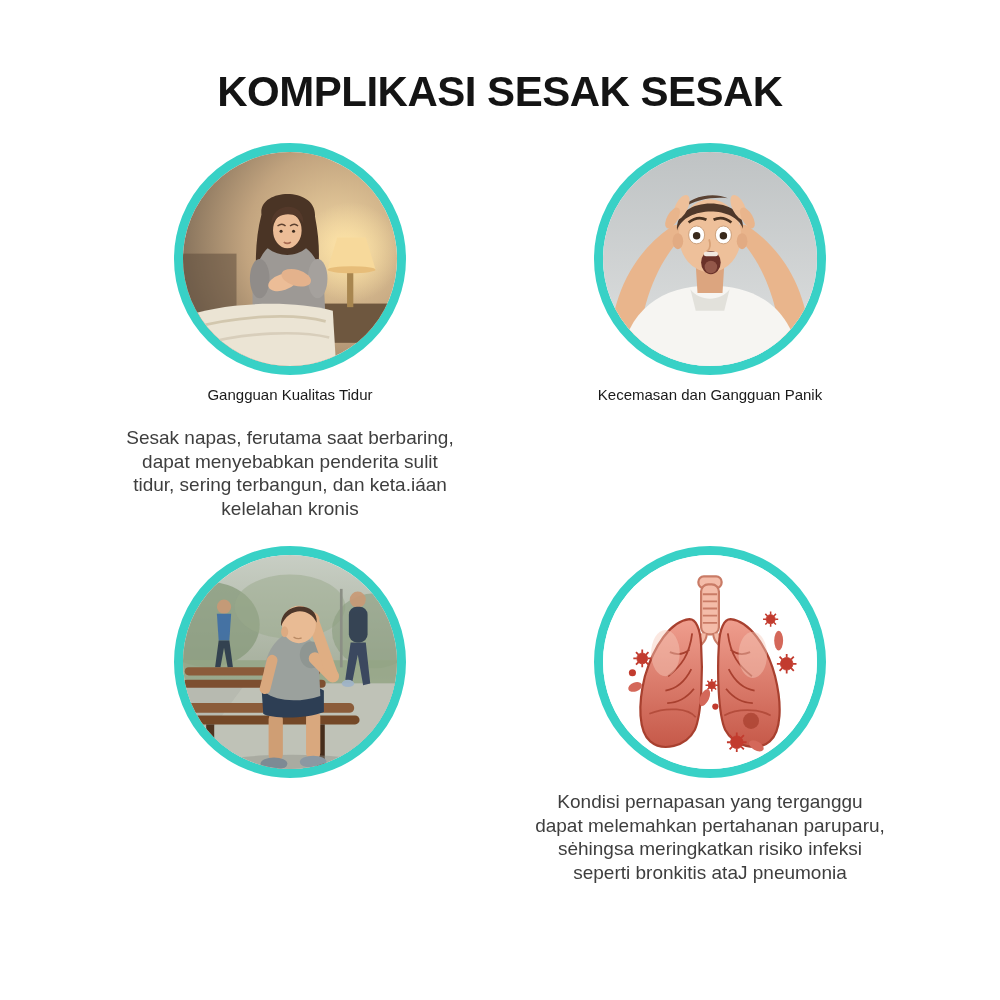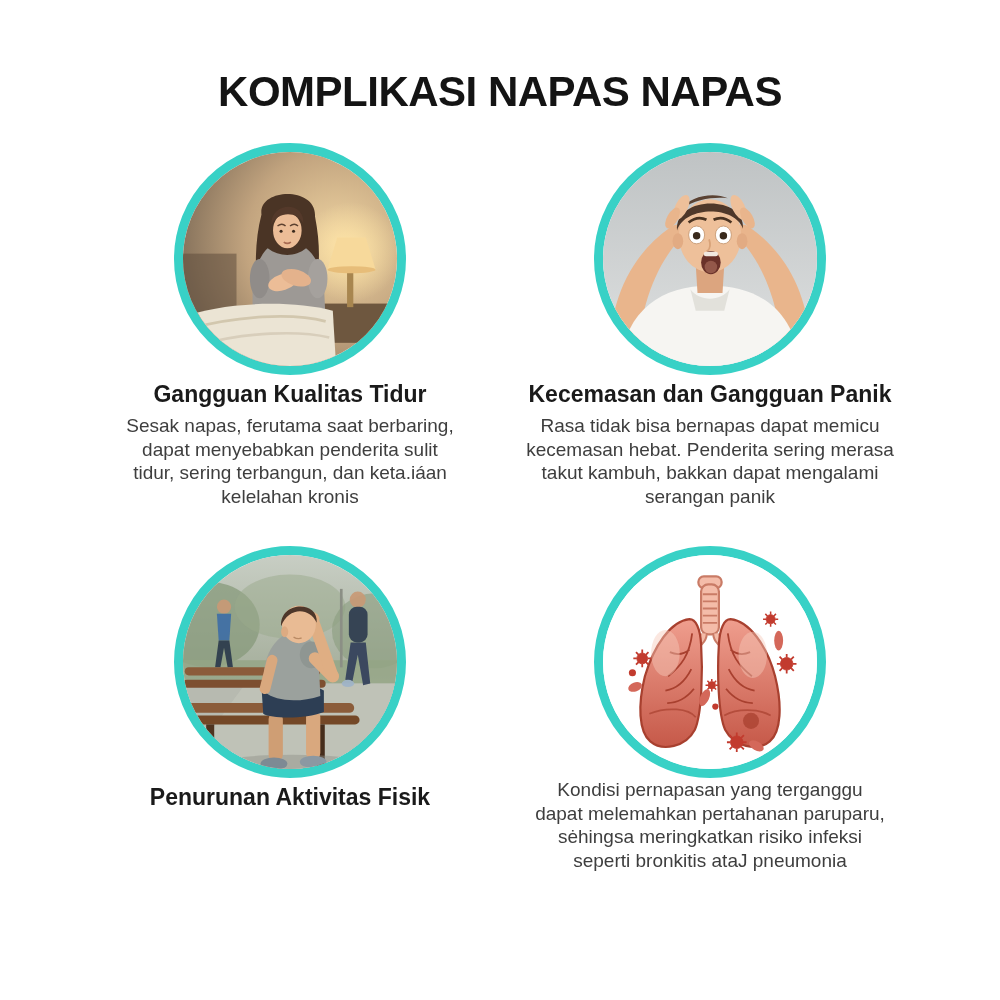--- a/index.html
+++ b/index.html
@@ -15,32 +15,32 @@
     position:absolute;top:143px;left:80px;width:840px;
     display:grid;grid-template-columns:420px 420px;grid-auto-rows:403px;
   }
   .card{display:flex;flex-direction:column;align-items:center;}
   .ring{
     width:214px;height:214px;border:9px solid #38d1c6;border-radius:50%;
     overflow:hidden;background:#fff;flex:none;
   }
   .ring svg{display:block;width:214px;height:214px;}
   .card-heading{
-    margin:6px 0 6px;font-size:23px;font-weight:700;color:#1a1a1a;
+    margin:6px 0 6px;font-size:15px;font-weight:400;color:#1a1a1a;
     text-align:left;line-height:27px;
   }
   .card-body{
-    margin:0;font-size:19px;line-height:23.5px;color:#3e3e3e;
+    margin:12px;font-size:19px;line-height:23.5px;color:#3e3e3e;
     text-align:center;white-space:pre-line;width:430px;
   }
 </style>
 </head>
 <body>
 
-<h1 class="title" style="color: rgb(20, 20, 20);">KOMPLIKASI NAPAS NAPAS</h1>
+<h1 class="title" style="color: rgb(20, 20, 20);">KOMPLIKASI SESAK SESAK</h1>
 
 <div class="cards">
 
   <div class="card">
     <div class="ring" style="border-color: rgb(56, 209, 198);">
       <svg viewBox="0 0 240 240">
         <defs>
           <radialGradient id="g1wall" cx="72%" cy="42%" r="80%">
             <stop offset="0" stop-color="#f0d5a2"></stop>
               <stop offset="0.45" stop-color="#c7a983"></stop>
@@ -118,24 +118,20 @@
         <ellipse cx="135" cy="93" rx="9" ry="10" fill="#ffffff" stroke="#c79a74" stroke-width="1"></ellipse>
         <circle cx="105" cy="94" r="4.2" fill="#3a2a1c"></circle>
         <circle cx="135" cy="94" r="4.2" fill="#3a2a1c"></circle>
         <path d="M119,98 q3,9 -2,13 q4,3 8,1" stroke="#d8a278" stroke-width="2" fill="none"></path>
         <ellipse cx="121" cy="124" rx="11" ry="13" fill="#6a322a"></ellipse>
         <ellipse cx="121" cy="129" rx="7" ry="7" fill="#93584a"></ellipse>
         <rect x="113" y="112" width="16" height="5" rx="2.5" fill="#f1e8e0"></rect>
       </svg>
     </div>
     <div class="card-heading" style="color: rgb(26, 26, 26);">Kecemasan dan Gangguan Panik</div>
-    <p class="card-body" style="color: rgb(62, 62, 62);">Rasa tidak bisa bernapas dapat memicu
-kecemasan hebat. Penderita sering merasa
-takut kambuh, bakkan dapat mengalami
-serangan panik</p>
   </div>
 
   <div class="card">
     <div class="ring" style="border-color: rgb(56, 209, 198);">
       <svg viewBox="0 0 240 240">
         <defs>
           <linearGradient id="g3bg" x1="0" y1="0" x2="0" y2="1">
             <stop offset="0" stop-color="#c8cec4"></stop>
               <stop offset="0.5" stop-color="#a9b2a0"></stop>
             <stop offset="0.6" stop-color="#b4b8ab"></stop>
@@ -178,21 +174,20 @@
         <path d="M100,118 L92,150" stroke="#d9a87e" stroke-width="12" stroke-linecap="round"></path>
         <path d="M148,116 L168,136" stroke="#dfae83" stroke-width="14" stroke-linecap="round"></path>
         <path d="M168,136 L146,74" stroke="#dfae83" stroke-width="13" stroke-linecap="round"></path>
         <circle cx="145" cy="72" r="8" fill="#dfae83"></circle>
         <ellipse cx="130" cy="78" rx="19" ry="21" fill="#e9bb94"></ellipse>
         <path d="M110,80 C108,52 152,50 150,76 C142,58 118,58 110,80 Z" fill="#4e372a"></path>
         <ellipse cx="114" cy="86" rx="4" ry="6" fill="#ddab82"></ellipse>
         <path d="M124,92 q5,3 9,1" stroke="#b98a64" stroke-width="1.6" fill="none"></path>
       </svg>
     </div>
-    <div class="card-heading" style="color: rgb(26, 26, 26);">Penurunan Aktivitas Fisik</div>
   </div>
 
   <div class="card">
     <div class="ring" style="border-color: rgb(56, 209, 198);">
       <svg viewBox="0 0 240 240">
         <defs>
           <linearGradient id="g4lung" x1="0" y1="0" x2="0" y2="1">
             <stop offset="0" stop-color="#ef9e8e"></stop>
               <stop offset="1" stop-color="#c65949"></stop>
           </linearGradient>

